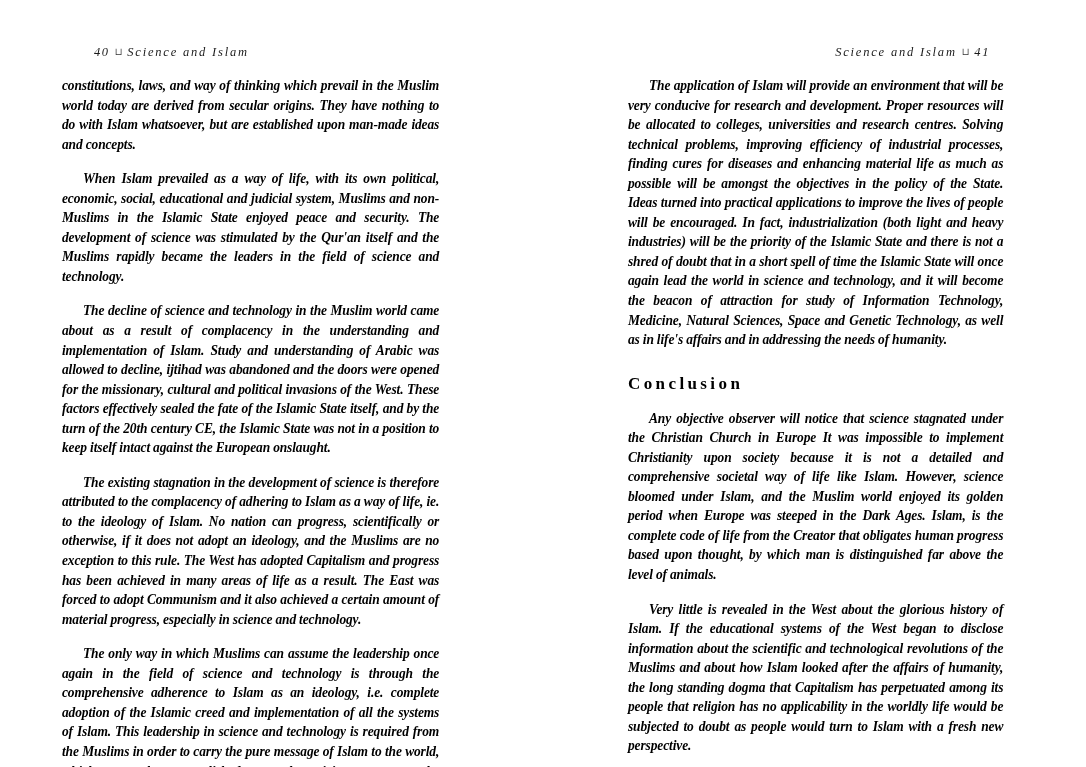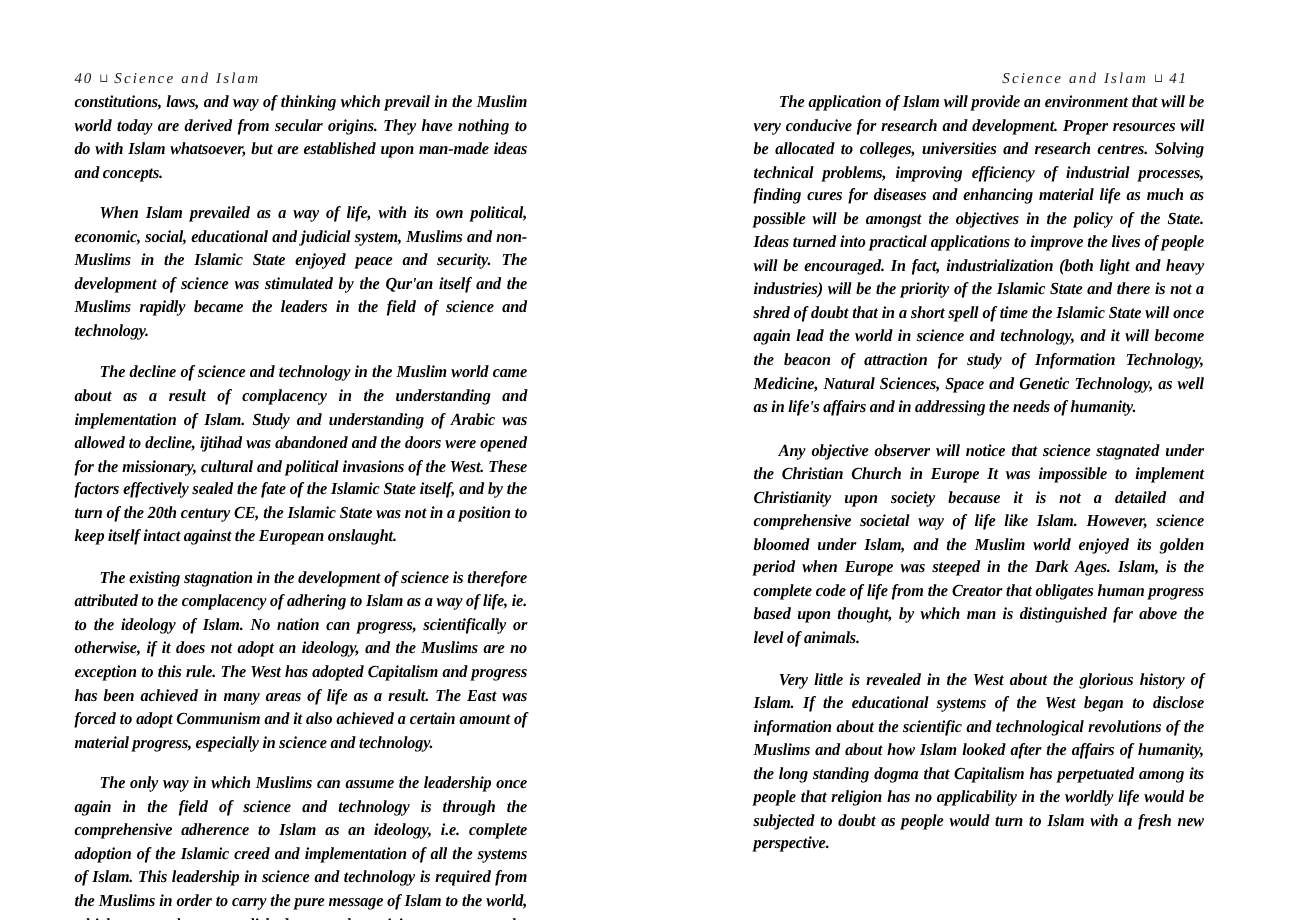--- a/index.html
+++ b/index.html
@@ -18,27 +18,28 @@
   .page-spread {
     position: relative;
     width: 1086px;
     height: 767px;
     background: #ffffff;
   }
 
   
   .running-head {
     position: absolute;
-    top: 58px;
+    top: 45px;
     font-style: italic;
     font-size: 12.5px;
     letter-spacing: 1.6px;
     color: #1a1a1a;
     white-space: nowrap;
     font-stretch: condensed;
+    margin-left: 32px;
   }
   .running-head.left  { left: 62px; }
   .running-head.right { right: 96px; text-align: left; }
 
   .rh-folio {
     font-style: italic;
     letter-spacing: 1.6px;
   }
   .rh-sep {
     display: inline-block;
@@ -117,19 +118,20 @@
     <p class="para no-indent">constitutions, laws, and way of thinking which prevail in the Muslim world today are derived from secular origins. They have nothing to do with Islam whatsoever, but are established upon man-made ideas and concepts.</p>
     <p class="para">When Islam prevailed as a way of life, with its own political, economic, social, educational and judicial system, Muslims and non-Muslims in the Islamic State enjoyed peace and security. The development of science was stimulated by the Qur'an itself and the Muslims rapidly became the leaders in the field of science and technology.</p>
     <p class="para">The decline of science and technology in the Muslim world came about as a result of complacency in the understanding and implementation of Islam. Study and understanding of Arabic was allowed to decline, ijtihad was abandoned and the doors were opened for the missionary, cultural and political invasions of the West. These factors effectively sealed the fate of the Islamic State itself, and by the turn of the 20th century CE, the Islamic State was not in a position to keep itself intact against the European onslaught.</p>
     <p class="para">The existing stagnation in the development of science is therefore attributed to the complacency of adhering to Islam as a way of life, ie. to the ideology of Islam. No nation can progress, scientifically or otherwise, if it does not adopt an ideology, and the Muslims are no exception to this rule. The West has adopted Capitalism and progress has been achieved in many areas of life as a result. The East was forced to adopt Communism and it also achieved a certain amount of material progress, especially in science and technology.</p>
     <p class="para last">The only way in which Muslims can assume the leadership once again in the field of science and technology is through the comprehensive adherence to Islam as an ideology, i.e. complete adoption of the Islamic creed and implementation of all the systems of Islam. This leadership in science and technology is required from the Muslims in order to carry the pure message of Islam to the world, which cannot be accomplished except by striving to prepare the Muslims with what can resist the material forces of those who oppose the call of Islam.</p>
   </div>
 
   <div class="column right">
     <p class="para para-lead">The application of Islam will provide an environment that will be very conducive for research and development. Proper resources will be allocated to colleges, universities and research centres. Solving technical problems, improving efficiency of industrial processes, finding cures for diseases and enhancing material life as much as possible will be amongst the objectives in the policy of the State. Ideas turned into practical applications to improve the lives of people will be encouraged. In fact, industrialization (both light and heavy industries) will be the priority of the Islamic State and there is not a shred of doubt that in a short spell of time the Islamic State will once again lead the world in science and technology, and it will become the beacon of attraction for study of Information Technology, Medicine, Natural Sciences, Space and Genetic Technology, as well as in life's affairs and in addressing the needs of humanity.</p>
 
+    <h2 class="section-heading">Conclusion</h2>
 
     <p class="para">Any objective observer will notice that science stagnated under the Christian Church in Europe It was impossible to implement Christianity upon society because it is not a detailed and comprehensive societal way of life like Islam. However, science bloomed under Islam, and the Muslim world enjoyed its golden period when Europe was steeped in the Dark Ages. Islam, is the complete code of life from the Creator that obligates human progress based upon thought, by which man is distinguished far above the level of animals.</p>
     <p class="para">Very little is revealed in the West about the glorious history of Islam. If the educational systems of the West began to disclose information about the scientific and technological revolutions of the Muslims and about how Islam looked after the affairs of humanity, the long standing dogma that Capitalism has perpetuated among its people that religion has no applicability in the worldly life would be subjected to doubt as people would turn to Islam with a fresh new perspective.</p>
 
   </div>
 
 </div>
 
 </body></html>

